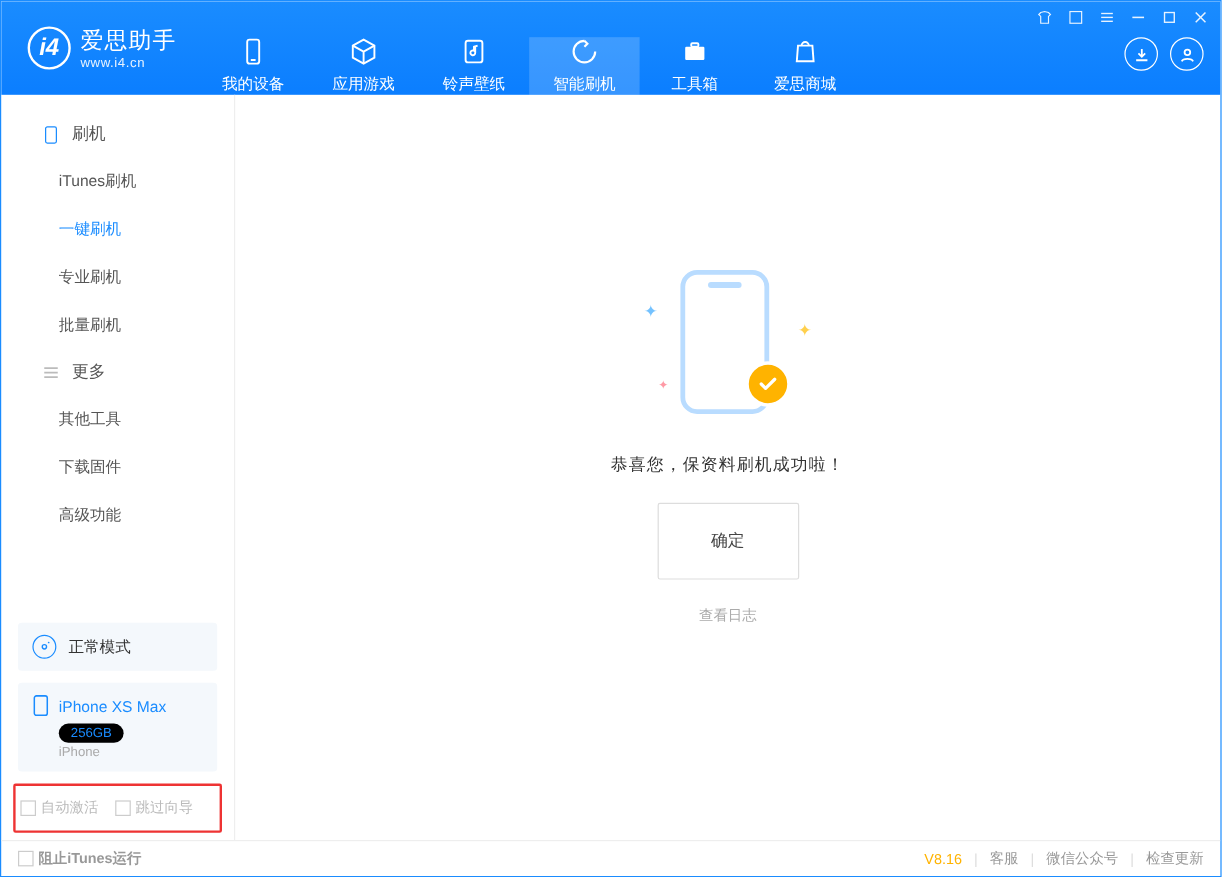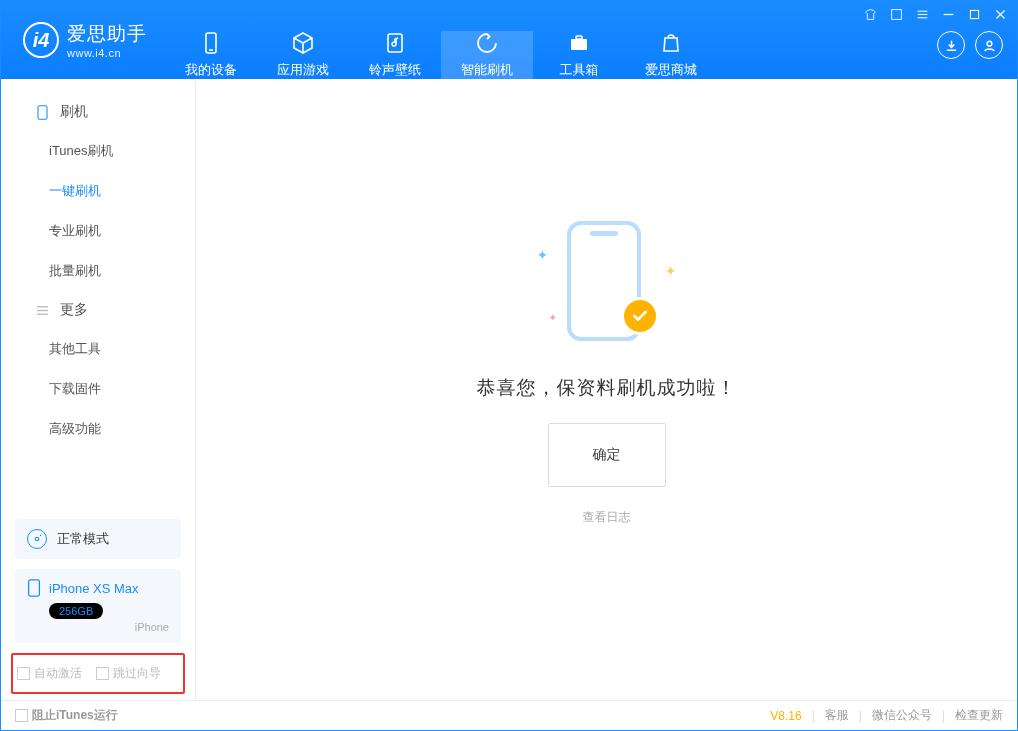--- a/index.html
+++ b/index.html
@@ -106,21 +106,21 @@
   width:20px; height:20px; border:1.5px solid #1a8cff; border-radius:50%;
   display:flex; align-items:center; justify-content:center;
 }
 .device-card .dev-row1 { display:flex; align-items:center; gap:8px; color:#1a8cff; font-weight:500; }
 .device-card .dev-row1 svg { width:14px; height:18px; }
 .device-card .badge {
   display:inline-block; margin:6px 0 2px 22px;
   background:#000000; color:#1a8cff; font-size:11px;
   padding:2px 10px; border-radius:10px;
 }
-.device-card .dev-type { margin-left:22px; color:#aaa; font-size:11px;text-align:right; }
+.device-card .dev-type { margin-left:22px; color:#aaa; font-size:11px; }
 
 .sidebar-spacer { flex:1; }
 
 .red-box {
   margin: 0 10px 6px 10px;
   border:2px solid #e33;
   border-radius:2px;
   padding:10px 4px;
   display:flex; gap:14px; align-items:center;
   color:#bbb; font-size:12px;
@@ -148,21 +148,21 @@
 .check-badge{
   position:absolute; right:18px; bottom:18px; width:38px; height:38px;
   background:#ffb300; border-radius:50%; border:3px solid #fff;
   display:flex; align-items:center; justify-content:center;
 }
 .sparkle{ position:absolute; font-size:14px; }
 .sparkle.a{ left:0; top:34px; color:#74c2ff; }
 .sparkle.b{ right:0; top:50px; color:#ffd04d; }
 .sparkle.c{ left:12px; bottom:30px; color:#ff9aa6; font-size:10px; }
 
-.success-msg { font-size:19px; color:#333; letter-spacing:1px; }
+.success-msg { font-size:14px; color:#333; letter-spacing:1px; }
 .confirm-btn {
   border:1px solid #ddd; background:#fff; padding:22px 44px;
   font-size:14px; color:#444; cursor:pointer; border-radius:2px;
 }
 .view-log { color:#aaa; font-size:12px; cursor:pointer; }
 
 
 .statusbar {
   position:absolute; bottom:0; left:0; right:0;
   height:30px; border-top:1px solid #eee;

